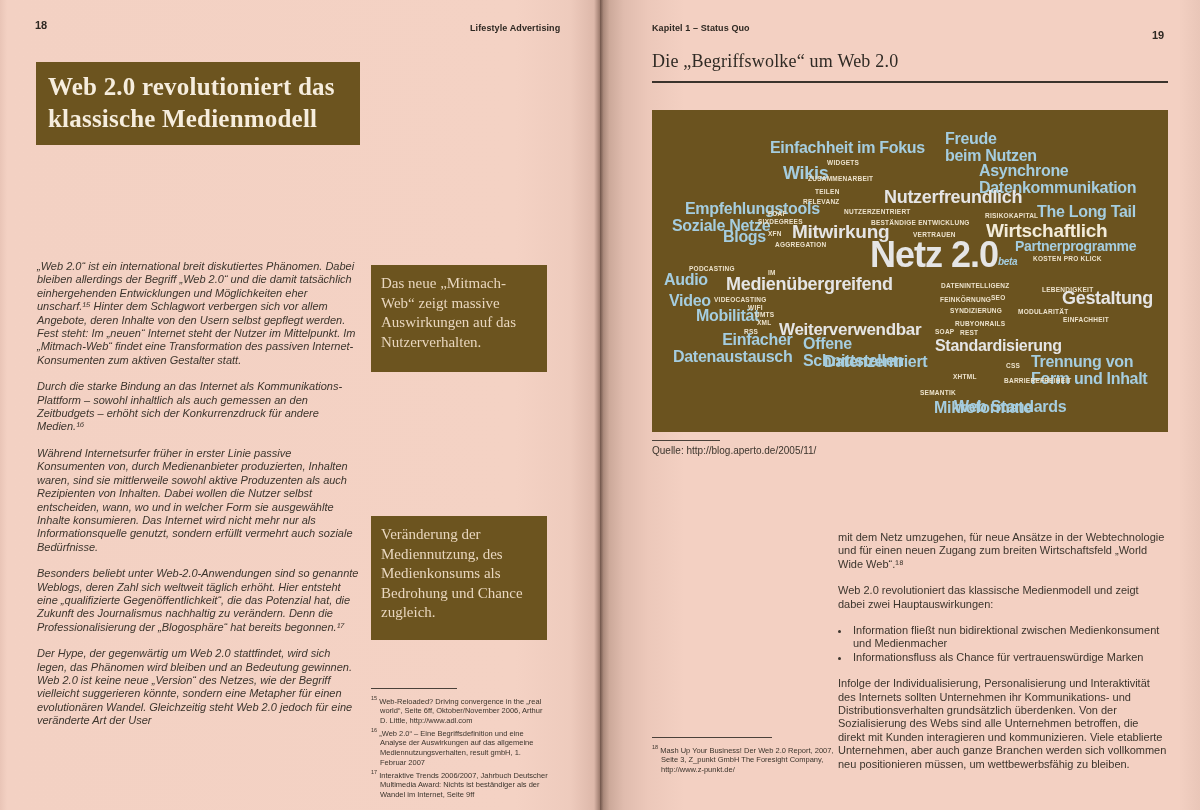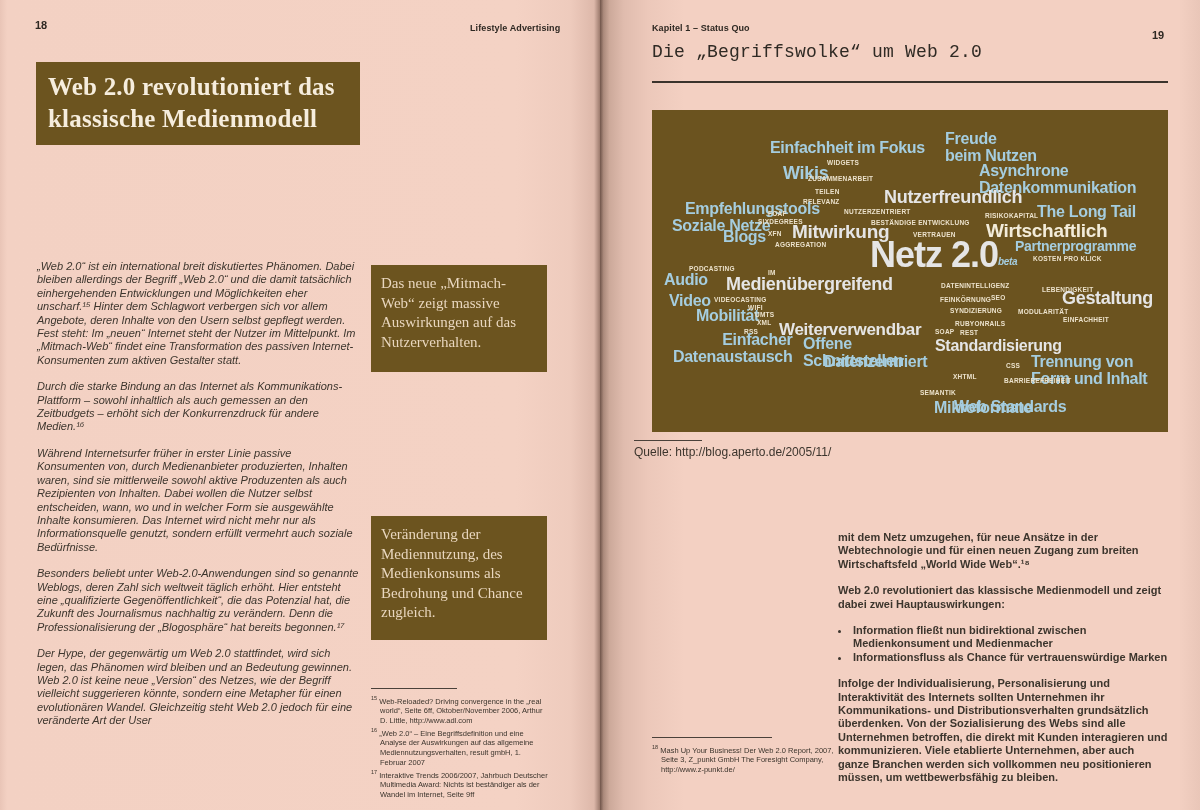--- a/index.html
+++ b/index.html
@@ -27,64 +27,64 @@
   .title-block h1{
     margin:0;font-family:"Liberation Serif","DejaVu Serif",serif;
     font-weight:bold;font-size:25px;line-height:1.26;color:#f6eddd;letter-spacing:.2px;
   }
 
   .bodycol{position:absolute;font-size:11px;line-height:13.4px;}
   .bodycol p{margin:0 0 13px 0;}
   .bodycol ul{margin:0 0 13px 0;padding:0 0 0 13px;}
   .bodycol li{margin:0;padding:0 0 0 2px;}
   #left-body{left:37px;top:260px;width:322px;font-style:italic;}
-  #right-body{left:838px;top:531px;width:330px;font-weight:bold;}
+  #right-body{left:838px;top:531px;width:330px;}
 
   .pullquote{
     position:absolute;left:371px;width:176px;background:#6c541f;
     box-sizing:border-box;padding:9px 10px;
     font-family:"Liberation Serif","DejaVu Serif",serif;
     font-size:15px;line-height:1.3;color:#e9d7bf;
   }
   #pq1{top:265px;height:107px;}
   #pq2{top:516px;height:124px;}
 
   .footnotes{position:absolute;font-size:7.5px;line-height:9.6px;color:#3c352d;}
   .footnotes .rule{height:1px;background:#4a413a;margin-bottom:5px;}
   #left-footnotes{left:371px;top:688px;width:178px;}
   #left-footnotes .rule{width:86px;}
   #right-footnote{left:652px;top:737px;width:190px;}
   #right-footnote .rule{width:120px;}
   .fn{padding-left:9px;text-indent:-9px;margin:0 0 1px 0;}
   .fn sup{font-size:5.5px;}
 
   .section-title{
-    position:absolute;left:652px;top:42px;width:516px;
-    font-family:Liberation Mono, monospace;
+    position:absolute;left:652px;top:51px;width:516px;
+    font-family:Liberation Serif, serif;
     font-size:18px;color:#2f2a24;letter-spacing:.2px;
   }
   .section-rule{position:absolute;left:652px;top:81px;width:516px;height:2px;background:#3a332c;}
 
   .cloud{
     position:absolute;left:652px;top:110px;width:516px;height:322px;
     background:#6b531f;overflow:hidden;
   }
   .cw{
     position:absolute;font-weight:bold;line-height:1.06;
     white-space:pre-line;letter-spacing:-0.3px;
   }
   .cw.small{letter-spacing:.25px;}
   .cw.blue{color:#a5cddf;}
   .cw.salmon{color:#e5e5e5;}
   .cw.cream{color:#f3ecda;}
   .cw.smcream{color:#ece2cc;}
   .cw.it{font-style:italic;}
   .cw.netz{letter-spacing:-1px;}
 
-  .source{position:absolute;left:634px;top:440px;width:300px;font-size:12px;color:#3c352d;}
+  .source{position:absolute;left:652px;top:440px;width:300px;font-size:10px;color:#3c352d;}
   .source .rule{width:68px;height:1px;background:#4a413a;margin-bottom:4px;}
 </style>
 </head>
 <body>
 
 <div class="spread">
 
   <div class="page page-left">
     <div class="pgnum" style="left:35px;top:19px;">18</div>
     <div class="runhead" style="left:470px;top:23px;">Lifestyle Advertising</div>

